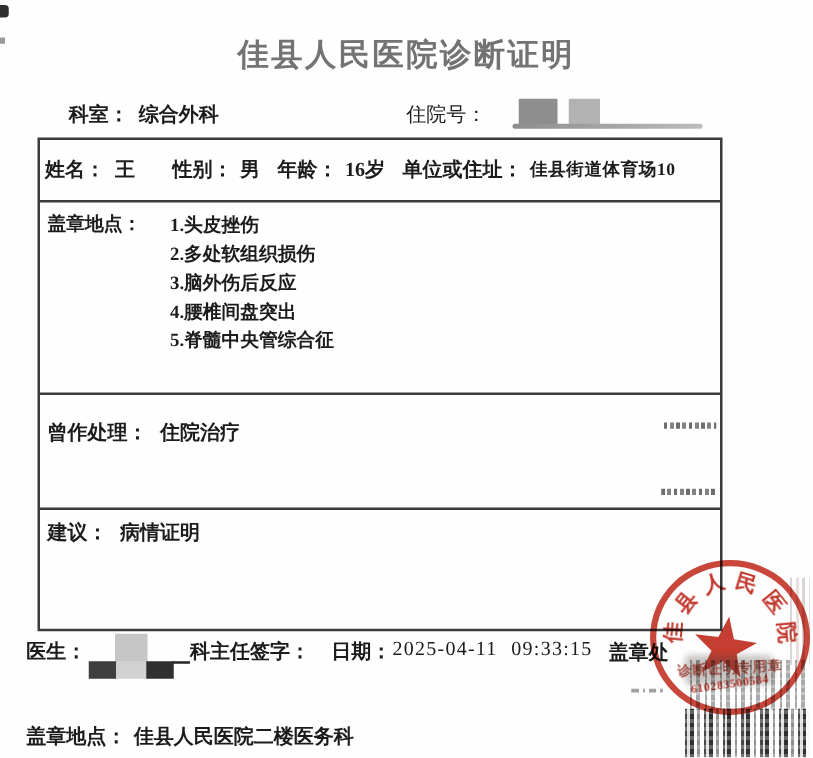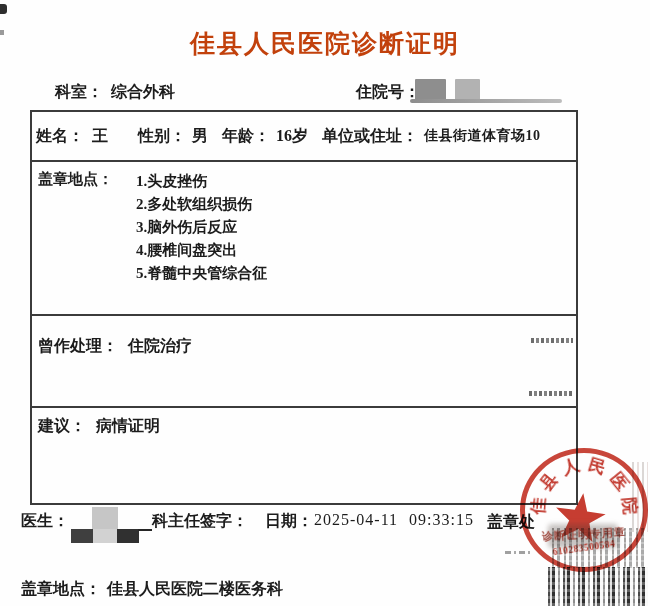--- a/index.html
+++ b/index.html
@@ -8,27 +8,27 @@
     position:relative; width:650px; height:606px; background:#fefefe;
     font-family:"Liberation Serif","DejaVu Serif",serif;
     color:#1c1c1c; overflow:hidden;
   }
   
   .edge-mark-1 { position:absolute; left:0; top:4px; width:7px; height:10px; background:#2e2e2e; border-radius:0 3px 3px 0; filter:blur(.5px); }
   .edge-mark-2 { position:absolute; left:0; top:30px; width:4px; height:5px; background:#9a9a9a; filter:blur(.6px); }
 
   .title {
     position:absolute; left:0; right:0; top:27px; text-align:center;
-    font-size:25px; font-weight:bold; letter-spacing:2px; color:#c2410c;
+    font-size:25px; font-weight:bold; letter-spacing:2px; color:#737373;
   }
 
   
   .hdr-dept { position:absolute; left:55px; top:82px; font-size:16px; font-weight:bold; }
   .hdr-dept .val { margin-left:8px; }
-  .hdr-adm { position:absolute; left:356px; top:82px; font-size:16px; font-weight:bold; }
+  .hdr-adm { position:absolute; left:325px; top:82px; font-size:16px; font-weight:normal; }
   .redact-a { position:absolute; left:415px; top:79px; width:31px; height:21px; background:#8e8e8e; border-radius:1px; }
   .redact-b { position:absolute; left:455px; top:79px; width:25px; height:21px; background:#b2b2b2; border-radius:1px; }
   .adm-underline { position:absolute; left:410px; top:99px; width:152px; height:4px; border-radius:2px;
     background:linear-gradient(90deg,#8d8d8d,#a9a9a9 60%,#bdbdbd); }
 
   
   .box { position:absolute; left:30px; top:110px; width:548px; height:395px; border:2px solid #3b3b3b; background:transparent; }
   .row { position:relative; width:100%; }
   .row-name { height:50px; border-bottom:2px solid #3b3b3b; display:flex; align-items:center; padding-left:4px; font-size:16px; font-weight:bold; }
   .row-name .lbl { white-space:nowrap; }

